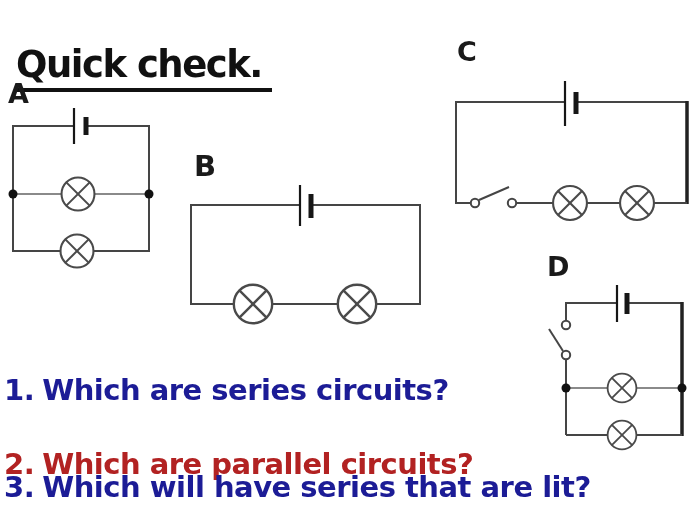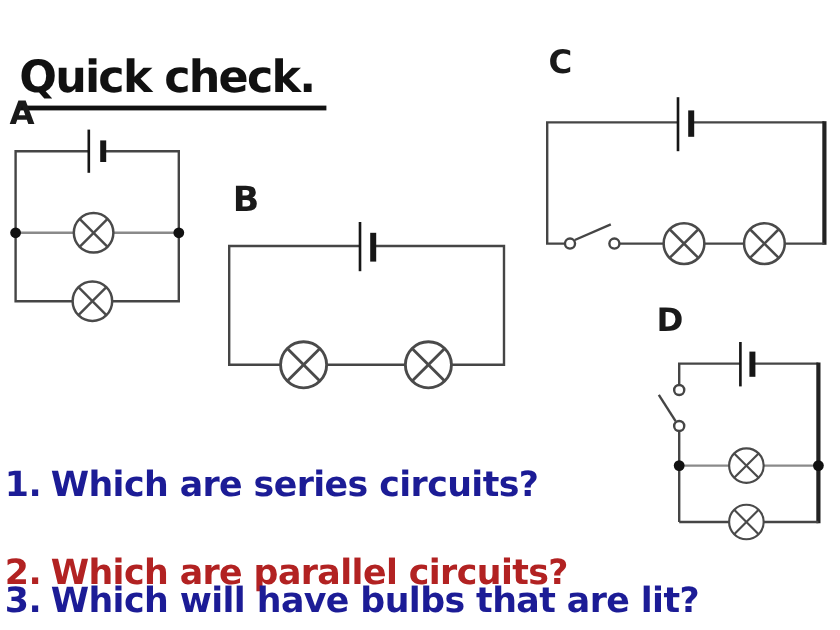--- a/index.html
+++ b/index.html
@@ -14,21 +14,20 @@
     padding:0 10px 2px 0;
     margin-top:35px;
   }
   svg#circuits{position:absolute;left:0;top:0;color:var(--wire,#4a4a4a);}
   .clabel{font-family:"DejaVu Sans","Liberation Sans",sans-serif;font-weight:bold;fill:#1a1a1a;font-size:27px;}
   .clabel-b{font-size:29px;}
   .question{
     position:absolute;left:4px;white-space:nowrap;
     font-size:29px;font-weight:bold;letter-spacing:-0.5px;
     line-height:1.25;
-    margin-top:13px;
   }
   .question .num{margin-right:8px;}
   .q1{top:372px;}
   .q2{top:446px;}
   .q3{top:469px;}
 </style>
 </head>
 <body>
 
 <div id="canvas">
@@ -128,16 +127,16 @@
     </g>
   </svg>
 
   <div class="question q1" style="color: rgb(28, 28, 150);">
     <span class="num">1.</span><span>Which are series circuits?</span>
   </div>
   <div class="question q2" style="color: rgb(178, 34, 34);">
     <span class="num">2.</span><span>Which are parallel circuits?</span>
   </div>
   <div class="question q3" style="color: rgb(28, 28, 150);">
-    <span class="num">3.</span><span>Which will have bulbs that are lit?</span>
+    <span class="num">3.</span><span>Which will have series that are lit?</span>
   </div>
 
 </div>
 
 </body></html>

